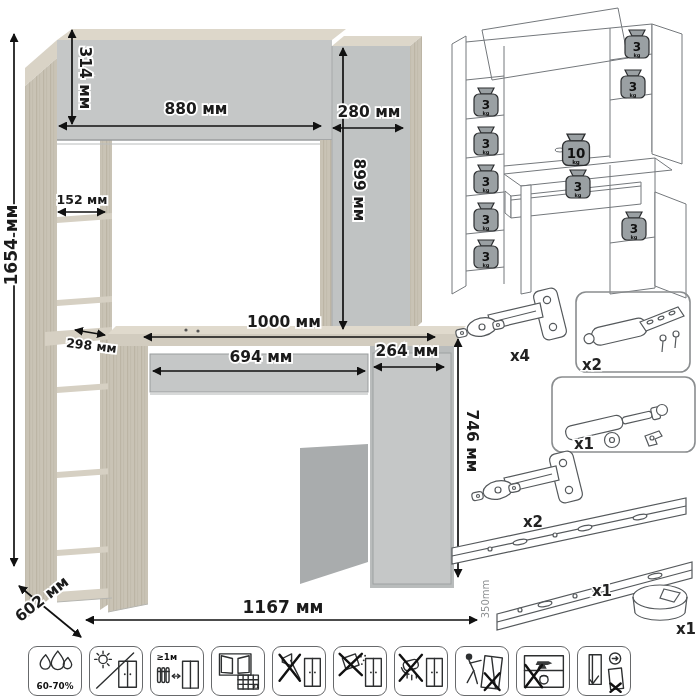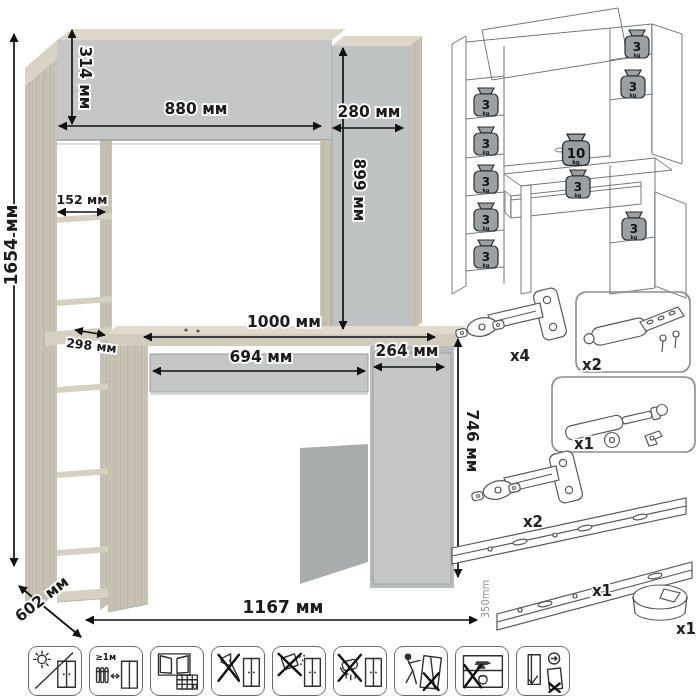--- a/index.html
+++ b/index.html
@@ -307,20 +307,28 @@
       <line class="hw" x1="687" y1="597" x2="685" y2="613"></line>
       <path class="hw" d="M635,613 A26,10 0 0 0 685,613"></path>
       <polygon class="hw" points="664,589 680,593 674,602 660,598"></polygon>
     </g>
     <text class="qty" x="686" y="634">x1</text>
   </g>
 </svg>
 
 <div class="icons-row">
 
+  <div class="icon-cell">
+    <svg viewBox="0 0 54 47">
+      <path class="ic" d="M17,6 C20,10 22,13 22,16 a5.5,5.5 0 1 1 -11,0 C11,13 13,10 17,6 Z"></path>
+      <path class="ic" d="M30,2 C34,7 37,11 37,15 a7,7 0 1 1 -14,0 C23,11 26,7 30,2 Z"></path>
+      <path class="ic" d="M41,9 C43,12 45,14 45,16.5 a4.5,4.5 0 1 1 -9,0 C36,14 38,12 41,9 Z"></path>
+      <text class="ictxt" x="27" y="43" font-size="9.5">60-70%</text>
+    </svg>
+  </div>
 
 
   <div class="icon-cell">
     <svg viewBox="0 0 54 47">
       <circle class="ic" cx="13" cy="11" r="4.5"></circle>
       <g class="ic">
             <line x1="13" y1="2" x2="13" y2="4.5"></line>
             <line x1="13" y1="17.5" x2="13" y2="20"></line>
             <line x1="4" y1="11" x2="6.5" y2="11"></line>
             <line x1="19.5" y1="11" x2="22" y2="11"></line>

